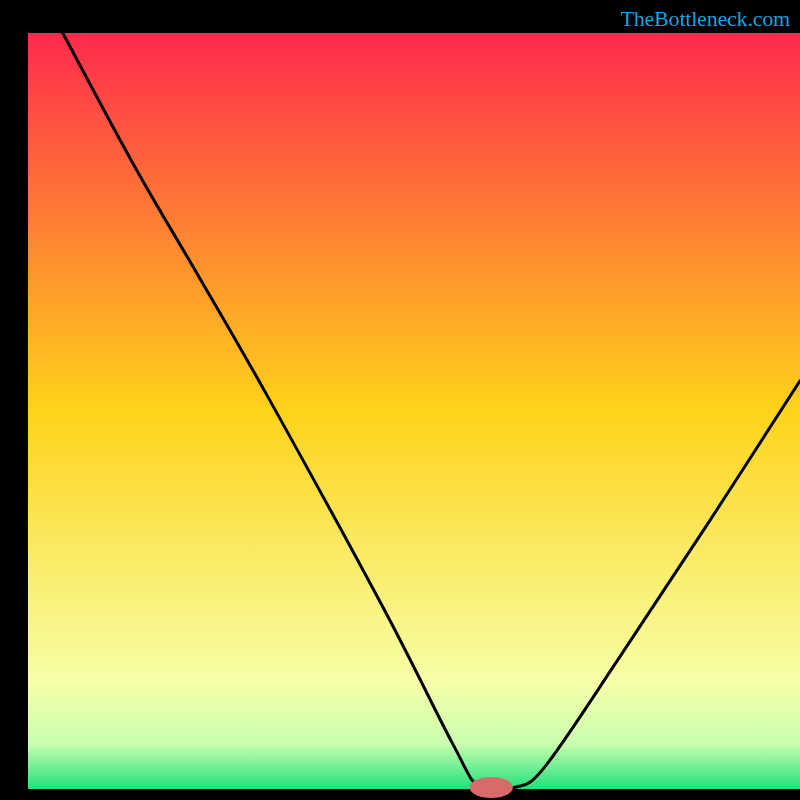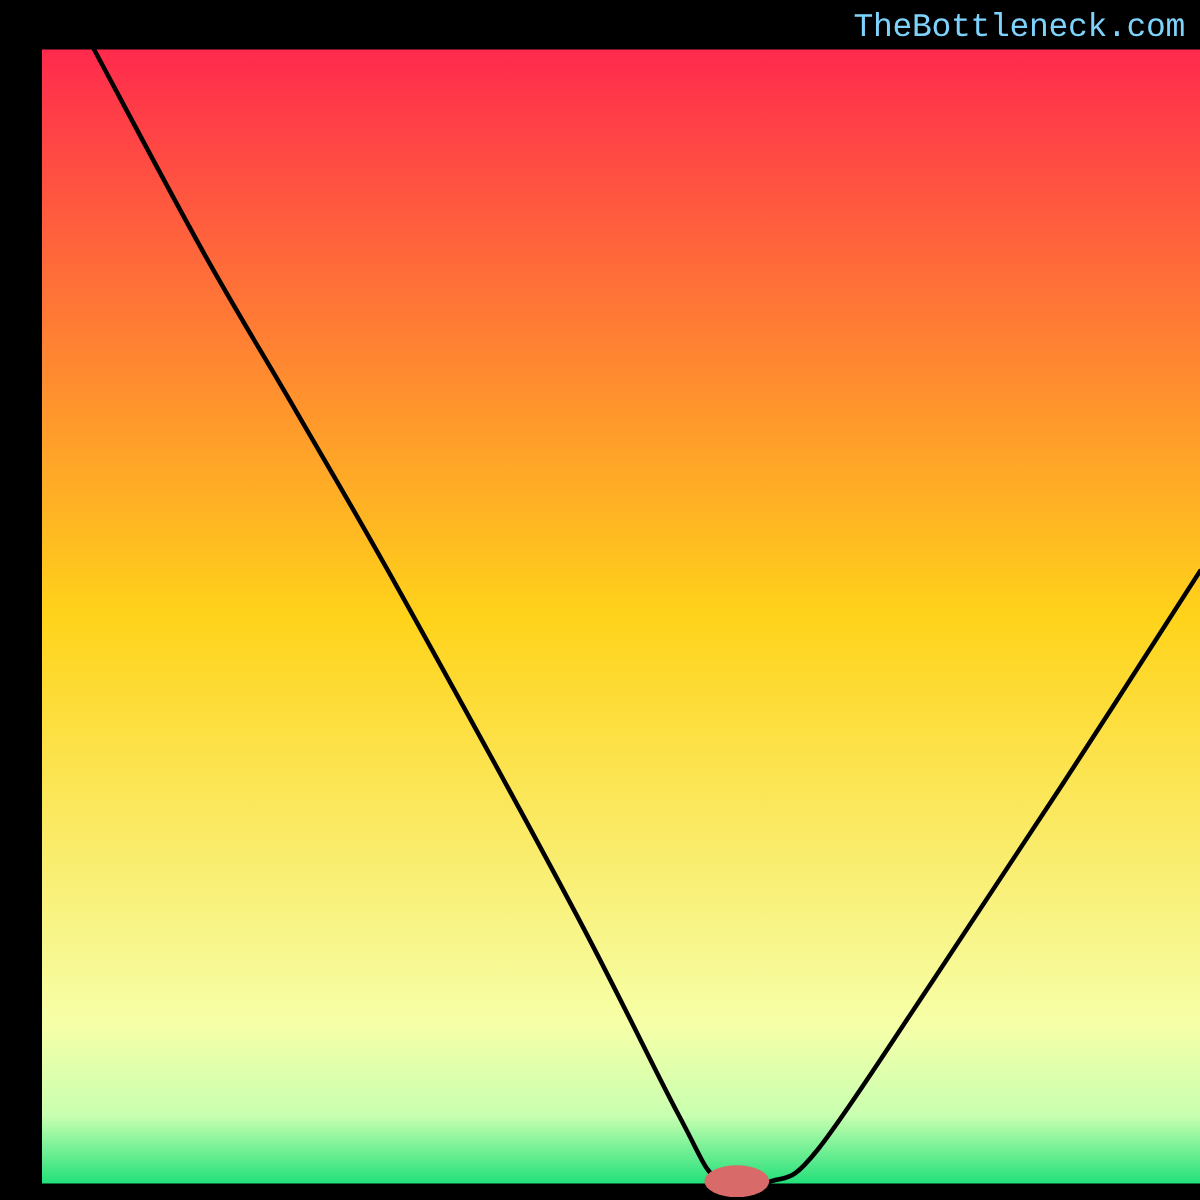--- a/index.html
+++ b/index.html
@@ -14,24 +14,24 @@
     position: absolute;
     top: 0;
     left: 0;
     width: 800px;
     height: 800px;
   }
   .watermark {
     position: absolute;
     top: 6px;
     right: 10px;
-    font-family: Liberation Mono, monospace;
+    font-family: Liberation Serif, serif;
     font-size: 22px;
     font-weight: 500;
-    color: #7dd3fc;
+    color: #0ea5e9;
     letter-spacing: -0.2px;
   }
   svg {
     display: block;
   }
 </style>
 </head>
 <body>
 
 <div class="frame">

